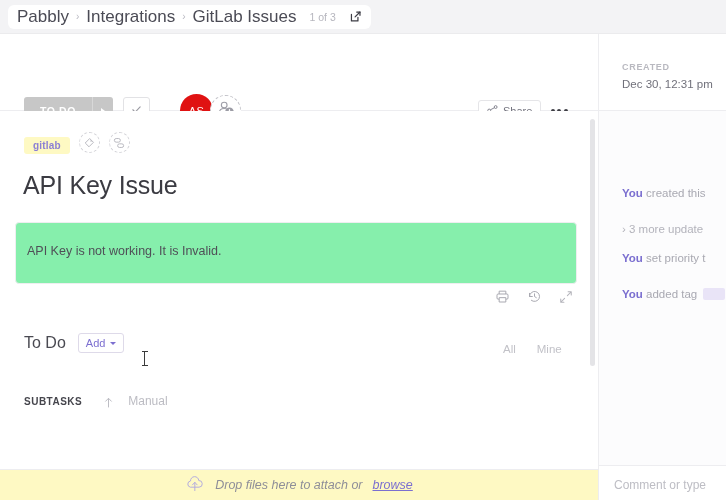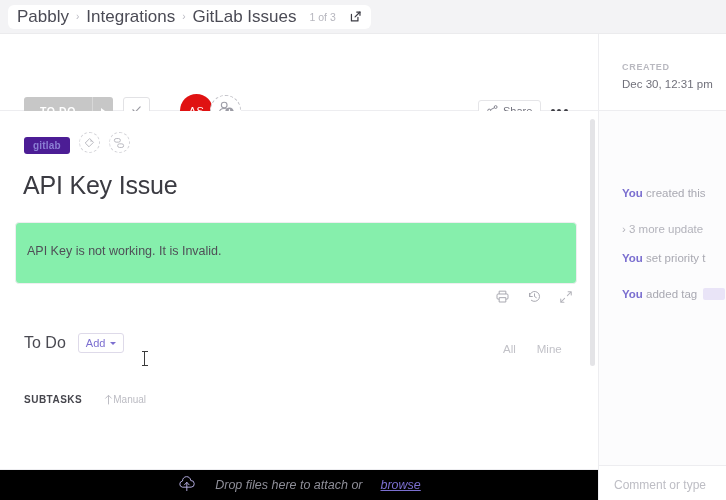--- a/index.html
+++ b/index.html
@@ -190,21 +190,21 @@
     overflow: hidden;
   }
   .tag-row {
     position: absolute;
     left: 24px; top: 20px;
     display: flex;
     align-items: center;
     gap: 9px;
   }
   .tag-chip {
-    background: #4c1d95;
+    background: #fef9c3;
     color: #8b7fd4;
     font-size: 10px;
     font-weight: 600;
     padding: 3px 9px;
     border-radius: 3px;
     letter-spacing: 0.2px;
     margin-top: 6px;
   }
   .round-icon-btn {
     width: 21px; height: 21px;
@@ -309,22 +309,22 @@
   }
   .subtasks-label {
     font-size: 10px;
     font-weight: 700;
     color: #45454c;
     letter-spacing: 0.5px;
   }
   .sort-ctl {
     display: flex;
     align-items: flex-end;
-    gap: 0;
-    font-size: 10px;
+    gap: 15px;
+    font-size: 12px;
     color: #bcbcc3;
   }
 
   
   .vscroll-track {
     position: absolute;
     left: 588px; top: 111px;
     width: 10px; height: 358px;
     background: #ffffff;
   }
@@ -334,26 +334,26 @@
     width: 5px; height: 247px;
     border-radius: 3px;
     background: #e4e4e7;
   }
 
   
   .dropzone {
     position: absolute;
     left: 0; top: 469px;
     width: 598px; height: 31px;
-    background: #000000;
+    background: #fef9c3;
     border-top: 1px solid #ededf0;
     display: flex;
     align-items: center;
     justify-content: center;
-    gap: 18px;
+    gap: 10px;
     box-sizing: border-box;
   }
   .drop-text {
     font-size: 12.5px;
     font-style: italic;
     color: #8e8e98;
   }
   .drop-link {
     font-size: 12.5px;
     font-style: italic;

